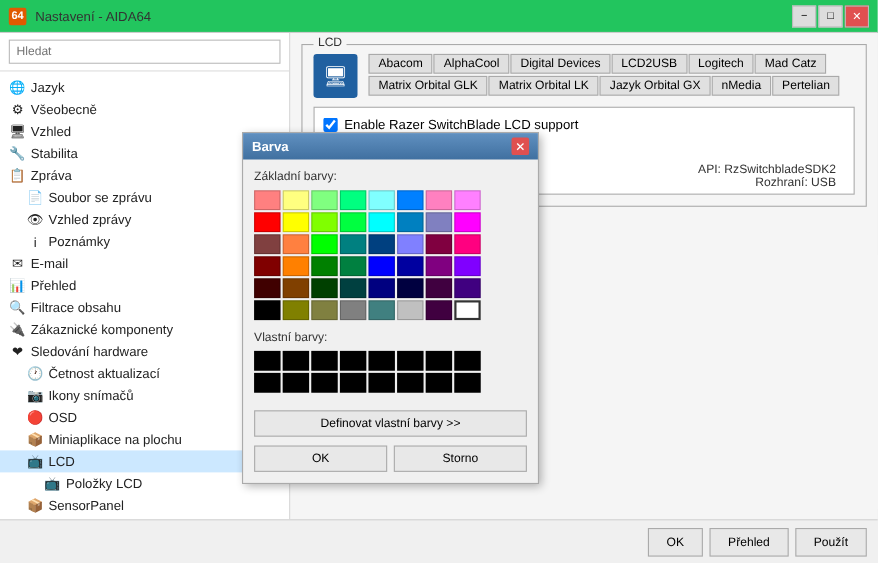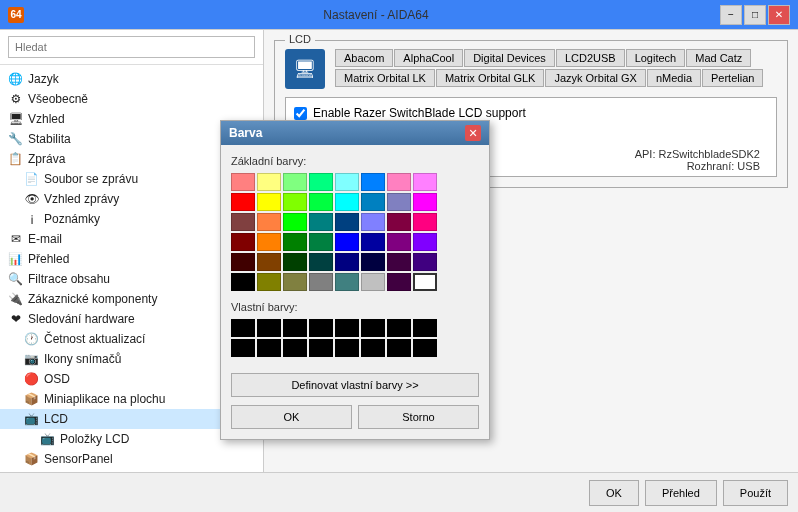--- a/index.html
+++ b/index.html
@@ -7,41 +7,41 @@
       font-family: 'Segoe UI', Tahoma, sans-serif;
       font-size: 12px;
       background: #f0f0f0;
       width: 798px;
       height: 512px;
       overflow: hidden;
     }
 
     
     .titlebar {
-      background: #3b82f6;
+      background: #22c55e;
       border-bottom: 1px solid #ccc;
       display: flex;
       align-items: center;
       height: 30px;
       padding: 0 8px;
     }
     .titlebar-icon {
       width: 16px; height: 16px;
       background: #e05a00;
       border-radius: 2px;
       color: white;
       font-weight: bold;
       font-size: 10px;
       display: flex; align-items: center; justify-content: center;
       margin-right: 8px;
       flex-shrink: 0;
     }
     .titlebar-title {
       flex: 1;
-      text-align: center;
+      text-align: left;
       font-size: 12px;
       color: #333;
     }
     .titlebar-controls {
       display: flex; gap: 2px;
     }
     .titlebar-btn {
       width: 22px; height: 20px;
       background: #ddd;
       border: 1px solid #bbb;
@@ -424,22 +424,22 @@
         <div style="flex:1">
           <div class="tab-row" id="tab-row1">
               <button class="tab">Abacom</button>
               <button class="tab">AlphaCool</button>
               <button class="tab">Digital Devices</button>
               <button class="tab">LCD2USB</button>
               <button class="tab">Logitech</button>
               <button class="tab">Mad Catz</button>
             </div>
           <div class="tab-row" id="tab-row2">
+              <button class="tab">Matrix Orbital GLK</button>
               <button class="tab">Matrix Orbital LK</button>
-              <button class="tab">Matrix Orbital GLK</button>
               <button class="tab">Jazyk Orbital GX</button>
               <button class="tab">nMedia</button>
               <button class="tab">Pertelian</button>
             </div>
         </div>
       </div>
       <div class="tab-content">
         <div class="checkbox-row">
           <input type="checkbox" checked="" style="">
           <span>Enable Razer SwitchBlade LCD support</span>

